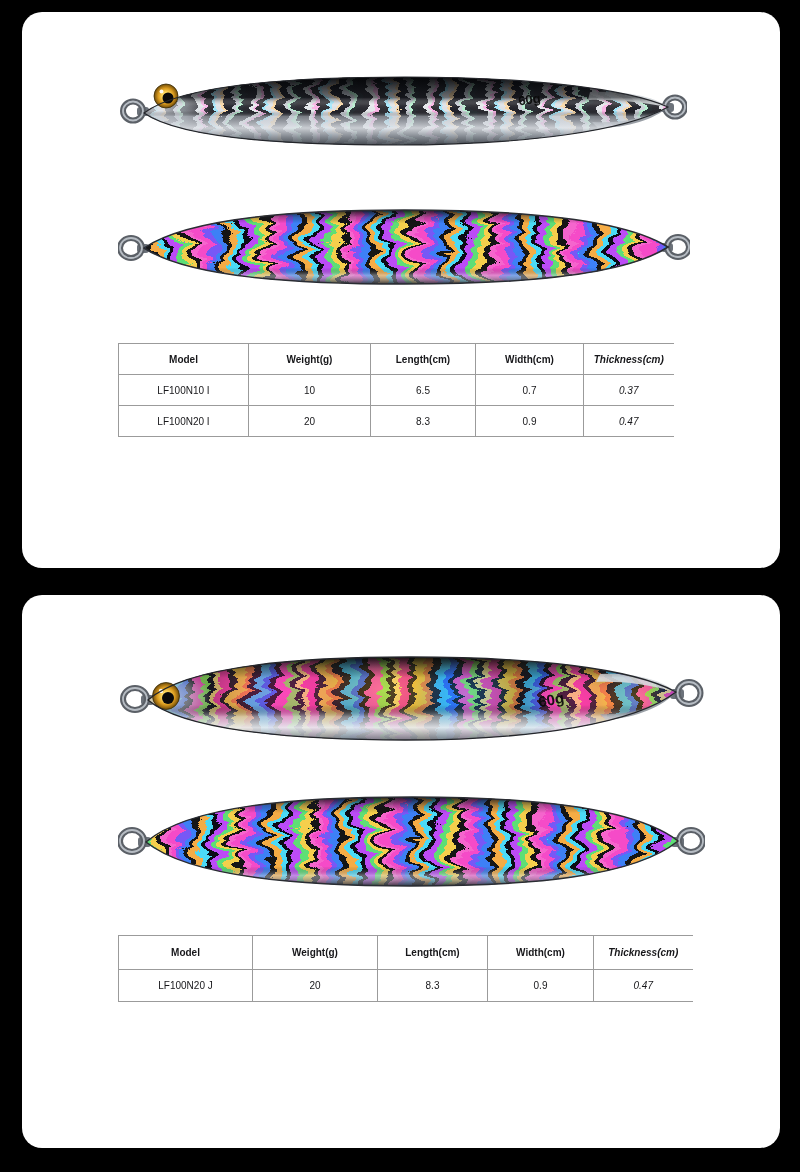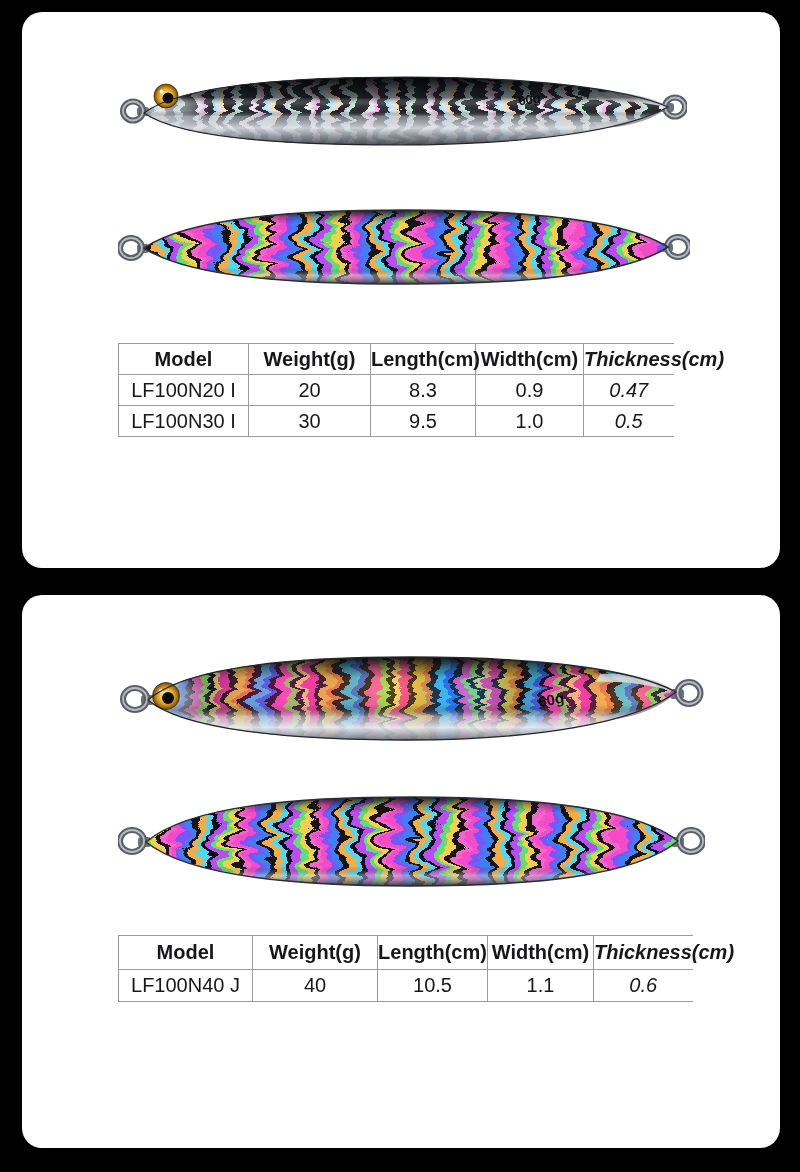--- a/index.html
+++ b/index.html
@@ -7,21 +7,21 @@
          font-family:"Liberation Sans",sans-serif;}
   .panel{position:absolute;left:22px;width:758px;background:#fff;border-radius:20px;}
   .p0{top:12px;height:556px;}
   .p1{top:595px;height:553px;}
   .lure{position:absolute;}
   .lure svg{display:block;}
   .spec{position:absolute;border-collapse:collapse;table-layout:fixed;text-align:center;
         color:#17171a;border-left:1px solid #9b9b9b;border-top:1px solid #9b9b9b;
         border-bottom:1px solid #9b9b9b;}
   .spec th,.spec td{border-right:1px solid #9b9b9b;border-bottom:1px solid #9b9b9b;
-        font-weight:400;font-size:20px;padding:0;overflow:visible;}
+        font-weight:400;font-size:10px;padding:0;overflow:visible;}
   .spec th{font-weight:700;white-space:nowrap;}
   .spec th:last-child,.spec td:last-child{border-right:0;font-style:italic;}
   .t1{left:96px;top:331px;width:555px;}
   .t2{left:96px;top:340px;width:574px;}
   .t1 tr{height:31px;}
   .t2 tr{height:32px;}
   .t2 thead tr{height:34px;}
   .ring-o{fill:none;stroke:#5b6067;stroke-width:6;}
   .ring-i{fill:none;stroke:#b6bcc3;stroke-width:1.8;}
   .wlabel{font-weight:700;fill:#0a0a0a;opacity:.92;}
@@ -242,32 +242,32 @@
         <tr>
           <th>Model</th>
           <th>Weight(g)</th>
           <th>Length(cm)</th>
           <th>Width(cm)</th>
           <th>Thickness(cm)</th>
         </tr>
       </thead>
       <tbody>
         <tr>
+          <td>LF100N10 I</td>
+          <td>10</td>
+          <td>6.5</td>
+          <td>0.7</td>
+          <td>0.37</td>
+        </tr>
+        <tr>
           <td>LF100N20 I</td>
           <td>20</td>
           <td>8.3</td>
           <td>0.9</td>
           <td>0.47</td>
-        </tr>
-        <tr>
-          <td>LF100N30 I</td>
-          <td>30</td>
-          <td>9.5</td>
-          <td>1.0</td>
-          <td>0.5</td>
         </tr>
       </tbody>
     </table>
   </section>
 
   <section class="panel p1">
 
     <div class="lure" style="left:98px;top:53px;width:585px;height:100px">
       <svg viewBox="0 0 585 100" width="585" height="100">
         <g>
@@ -345,22 +345,22 @@
         <tr>
           <th>Model</th>
           <th>Weight(g)</th>
           <th>Length(cm)</th>
           <th>Width(cm)</th>
           <th>Thickness(cm)</th>
         </tr>
       </thead>
       <tbody>
         <tr>
-          <td>LF100N40 J</td>
-          <td>40</td>
-          <td>10.5</td>
-          <td>1.1</td>
-          <td>0.6</td>
+          <td>LF100N20 J</td>
+          <td>20</td>
+          <td>8.3</td>
+          <td>0.9</td>
+          <td>0.47</td>
         </tr>
       </tbody>
     </table>
   </section>
 </div>
 
 </body></html>

